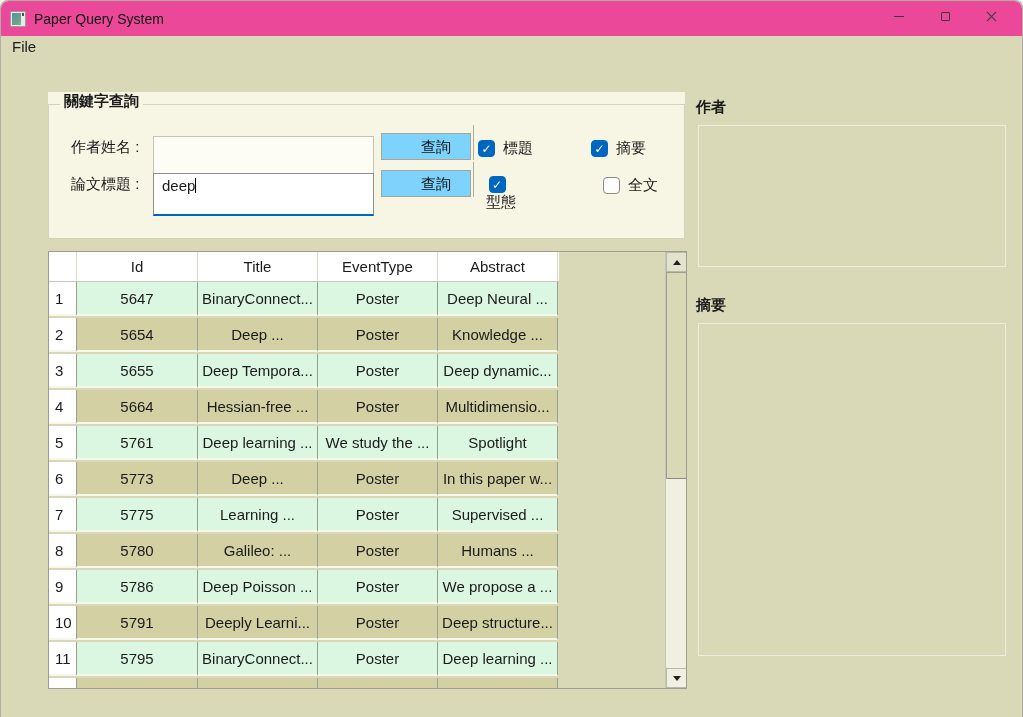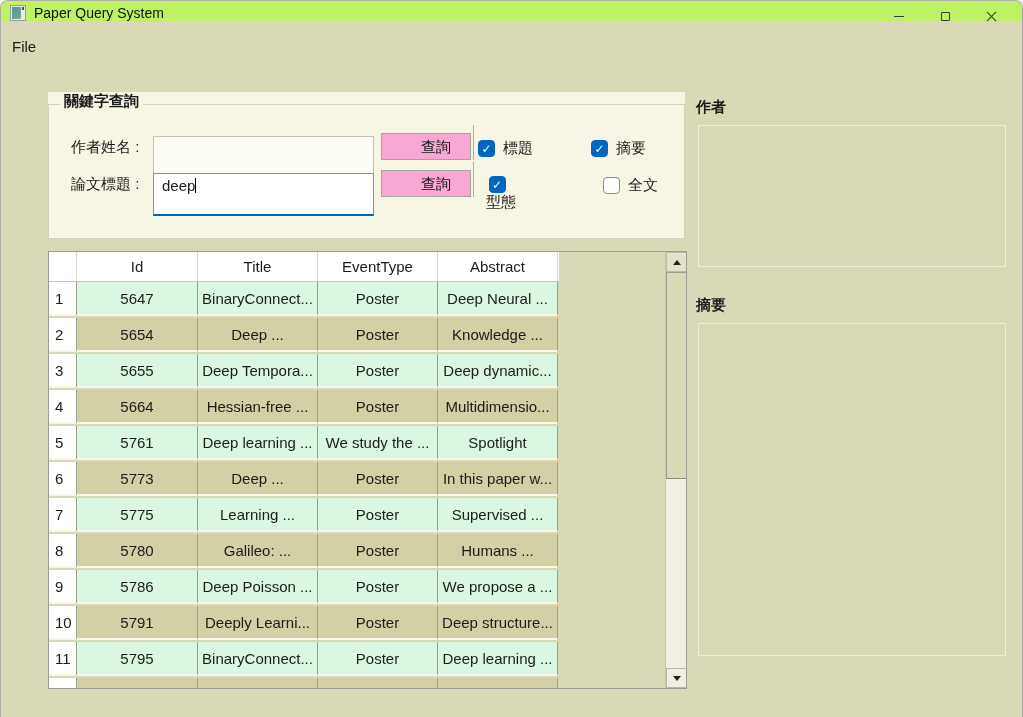--- a/index.html
+++ b/index.html
@@ -14,23 +14,23 @@
     position:relative;
     width:1023px; height:717px;
     background:var(--page-bg,#d9d9b7);
     border:1px solid #aeaea4;
     border-bottom:none;
     border-radius:8px 8px 0 0;
     overflow:hidden;
   }
   
   .titlebar {
-    position:absolute; left:0; top:0; right:0; height:20px;
-    background:#bef264;
-    display:flex; align-items:flex-end;
+    position:absolute; left:0; top:0; right:0; height:35px;
+    background:#ec4899;
+    display:flex; align-items:center;
     border-radius:8px 8px 0 0;
   }
   .app-icon {
     width:16px; height:16px; margin:0 8px 0 9px;
     background:#e9e9e9; border:1px solid #9a9a9a;
     position:relative;
   }
   .app-icon::before {
     content:""; position:absolute; left:1px; top:1px; width:9px; height:12px;
     background:linear-gradient(135deg,#5b8fa8 0%,#6aa583 70%,#7db98f 100%);
@@ -77,21 +77,21 @@
     font-size:15px; padding:2px 8px; line-height:19px;
     overflow:hidden; white-space:nowrap;
   }
   .text-input.focused {
     background:#ffffff; border:1px solid #8f8f85;
     border-bottom:2px solid var(--accent,#0067c0);
   }
   .caret { display:inline-block; width:1px; height:15px; background:#000; vertical-align:-2px; }
   .query-btn {
     position:absolute; width:90px; height:27px;
-    background:#f9a8d4; border:1px solid #a5a599;
+    background:#7dd3fc; border:1px solid #a5a599;
     font-size:15px; text-align:center; line-height:25px;
     font-family:inherit; color:#111;padding-left:20px;
   }
   .btn-sep { position:absolute; width:1px; height:35px; background:#aeae9f; }
   .checkbox { position:absolute; display:flex; align-items:center; }
   .cb-box {
     width:17px; height:17px; border-radius:4px;
     background:#fdfdfb; border:1px solid #8b8b83;
     display:flex; align-items:center; justify-content:center;
   }

